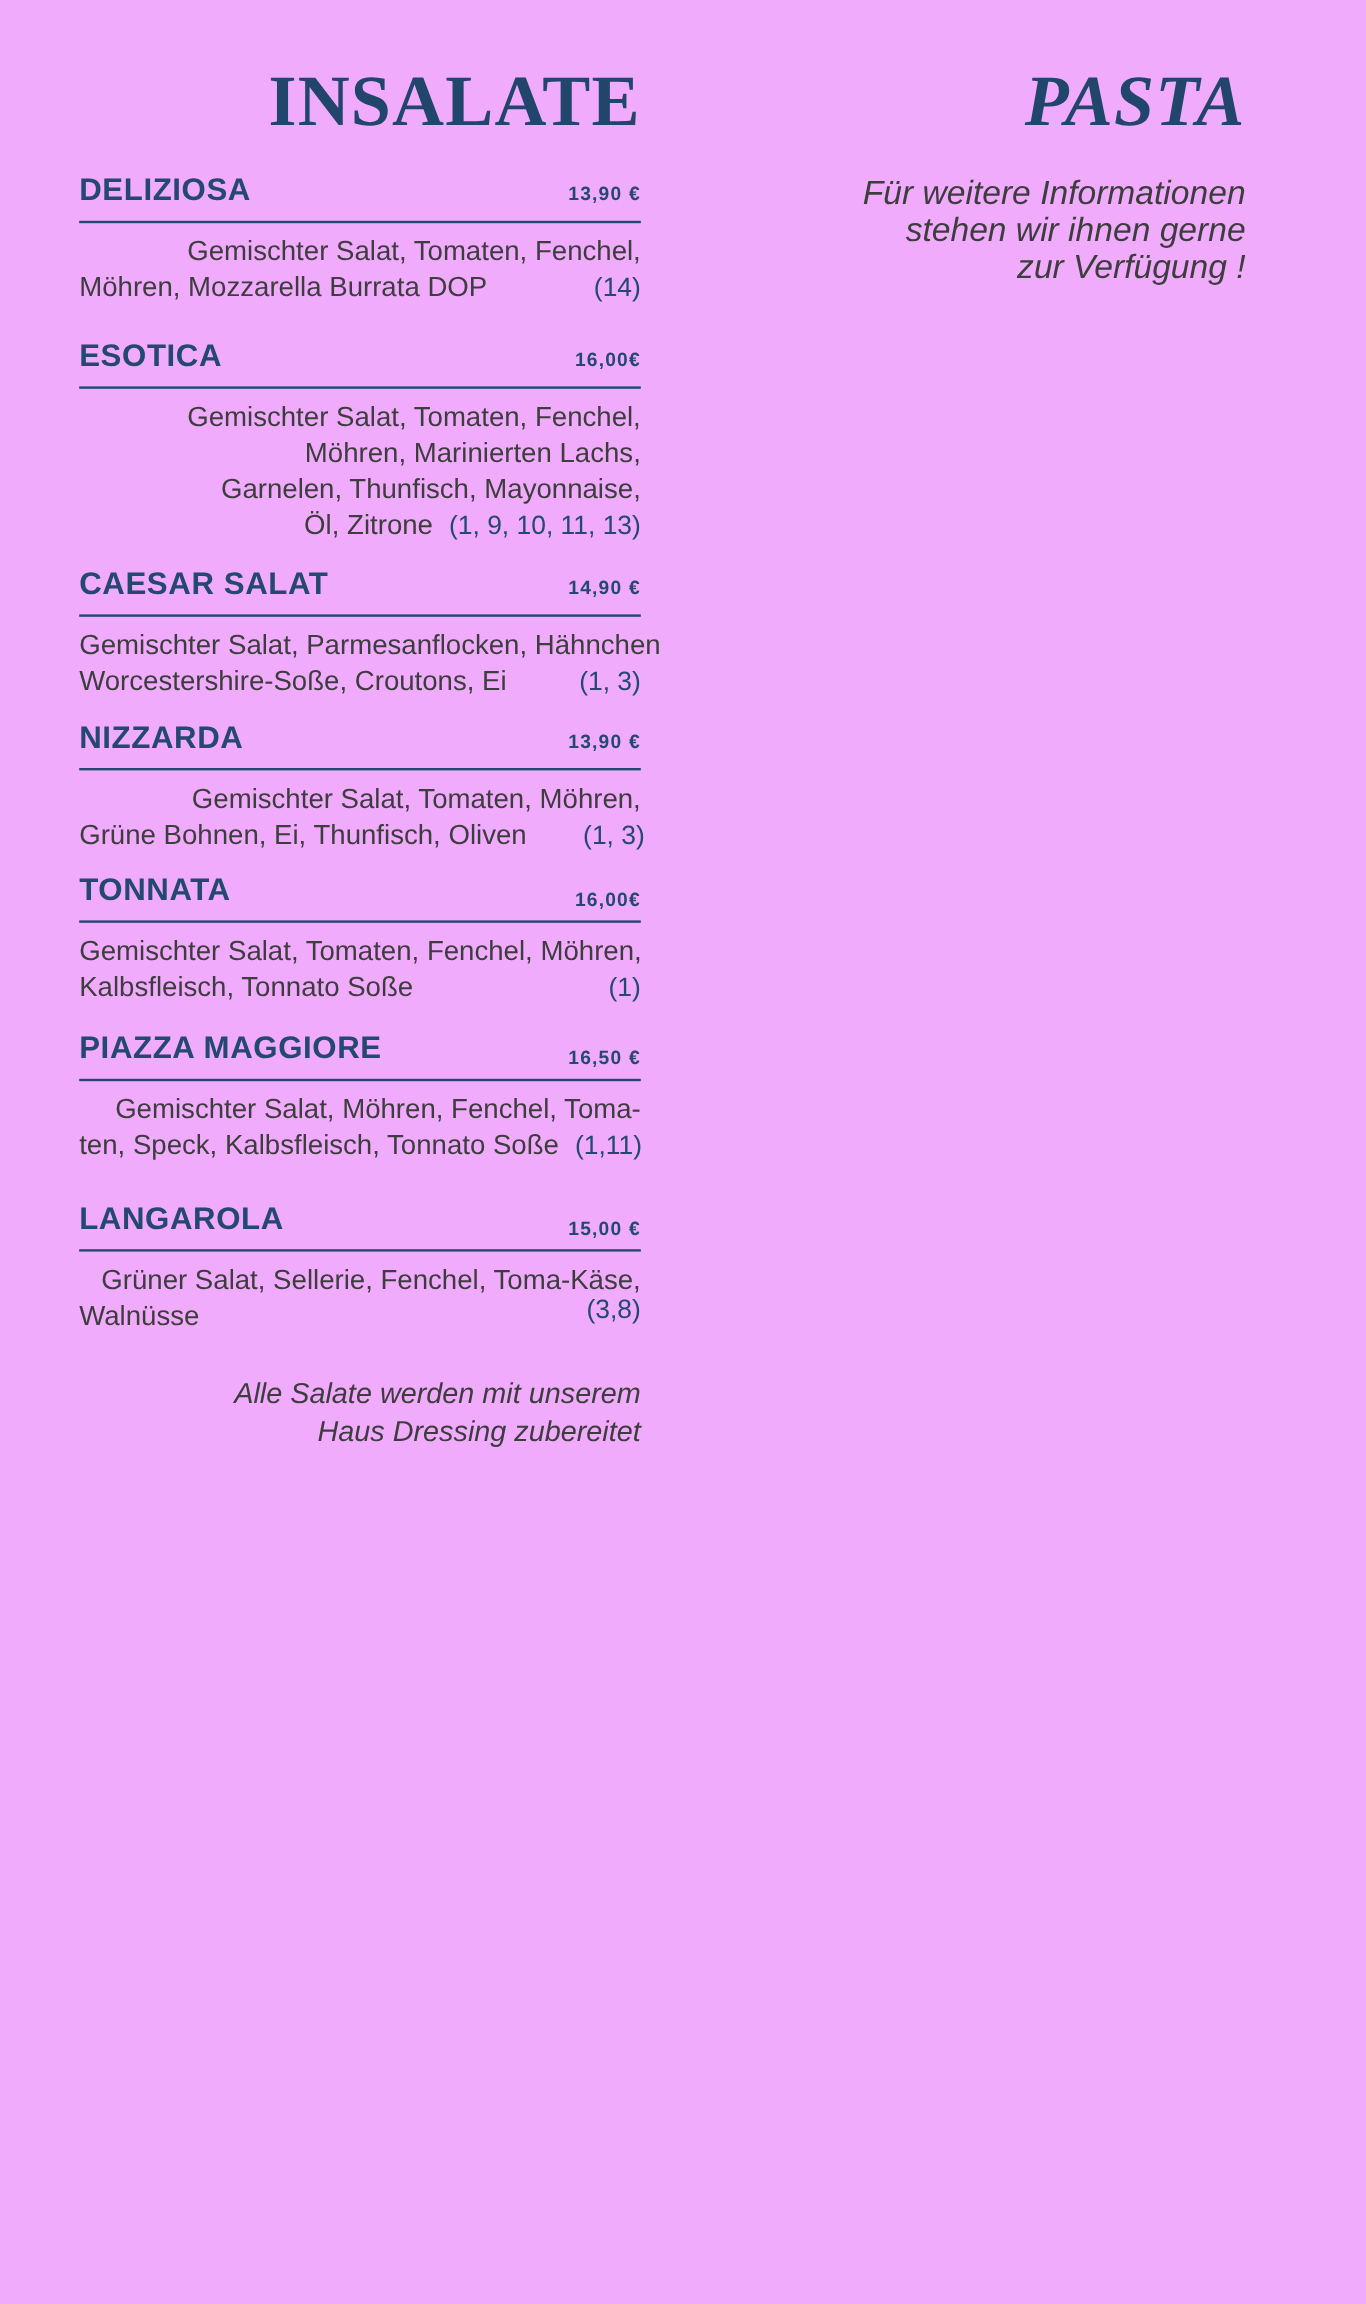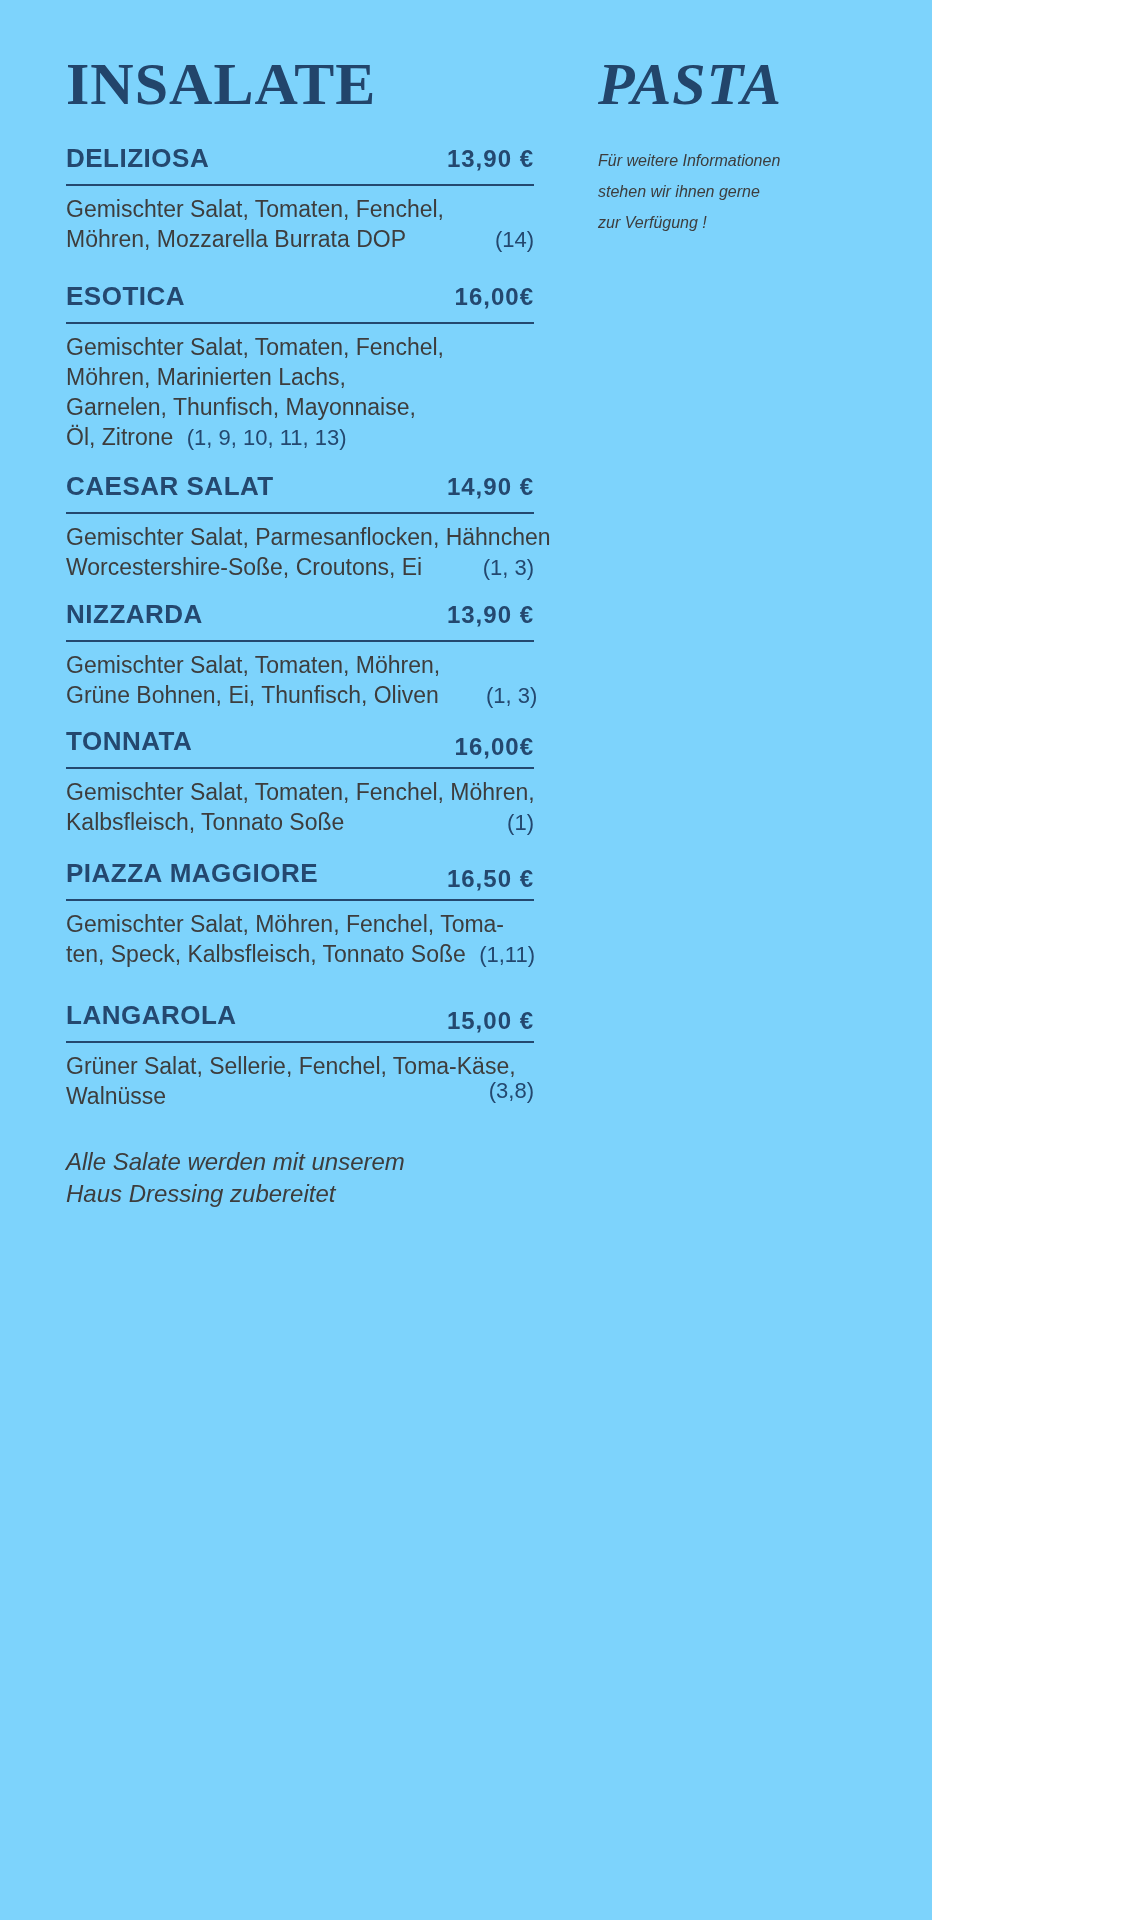--- a/index.html
+++ b/index.html
@@ -2,25 +2,26 @@
 <html><head>
 <meta charset="utf-8">
 <style>
   html, body {
     margin: 0;
     padding: 0;
     background: #ffffff;
   }
   .page {
     position: relative;
-    width: 932px;
+    width: 1138px;
     height: 1920px;
-    background: #7dd3fc;
+    background: #f0abfc;
     overflow: hidden;
     font-family: "Liberation Sans", sans-serif;
+    text-align: right;
   }
   .col { position: absolute; top: 55px; }
   .col-left  { left: 66px;  width: 468px; }
   .col-right { left: 598px; width: 440px; font-style: italic; }
 
   .section-heading {
     margin: 0 0 30px 0;
     font-family: "Liberation Serif", serif;
     font-weight: 700;
     font-size: 60px;
@@ -45,21 +46,21 @@
     border-bottom: 2px solid #24486f;
   }
   .item-name {
     font-size: 26px;
     font-weight: 700;
     letter-spacing: 0.5px;
     color: #24486f;
     white-space: nowrap;
   }
   .item-price {
-    font-size: 24px;
+    font-size: 16px;
     font-weight: 700;
     letter-spacing: 1px;
     color: #24486f;
     white-space: nowrap;
   }
   .price-shift { position: relative; top: 5px; }
 
   .item-desc {
     margin-top: 8px;
     font-size: 23px;
@@ -85,21 +86,21 @@
   .footnote {
     margin-top: 34px;
     font-size: 24px;
     line-height: 32px;
     font-style: italic;
     color: #3d3d3d;
   }
 
   .info-text {
     margin-top: 32px;
-    font-size: 16px;
+    font-size: 28px;
     line-height: 31px;
     color: #3d3d3d;
   }
 </style>
 </head>
 <body>
 
 <div class="page">
 
   <div class="col col-left">

